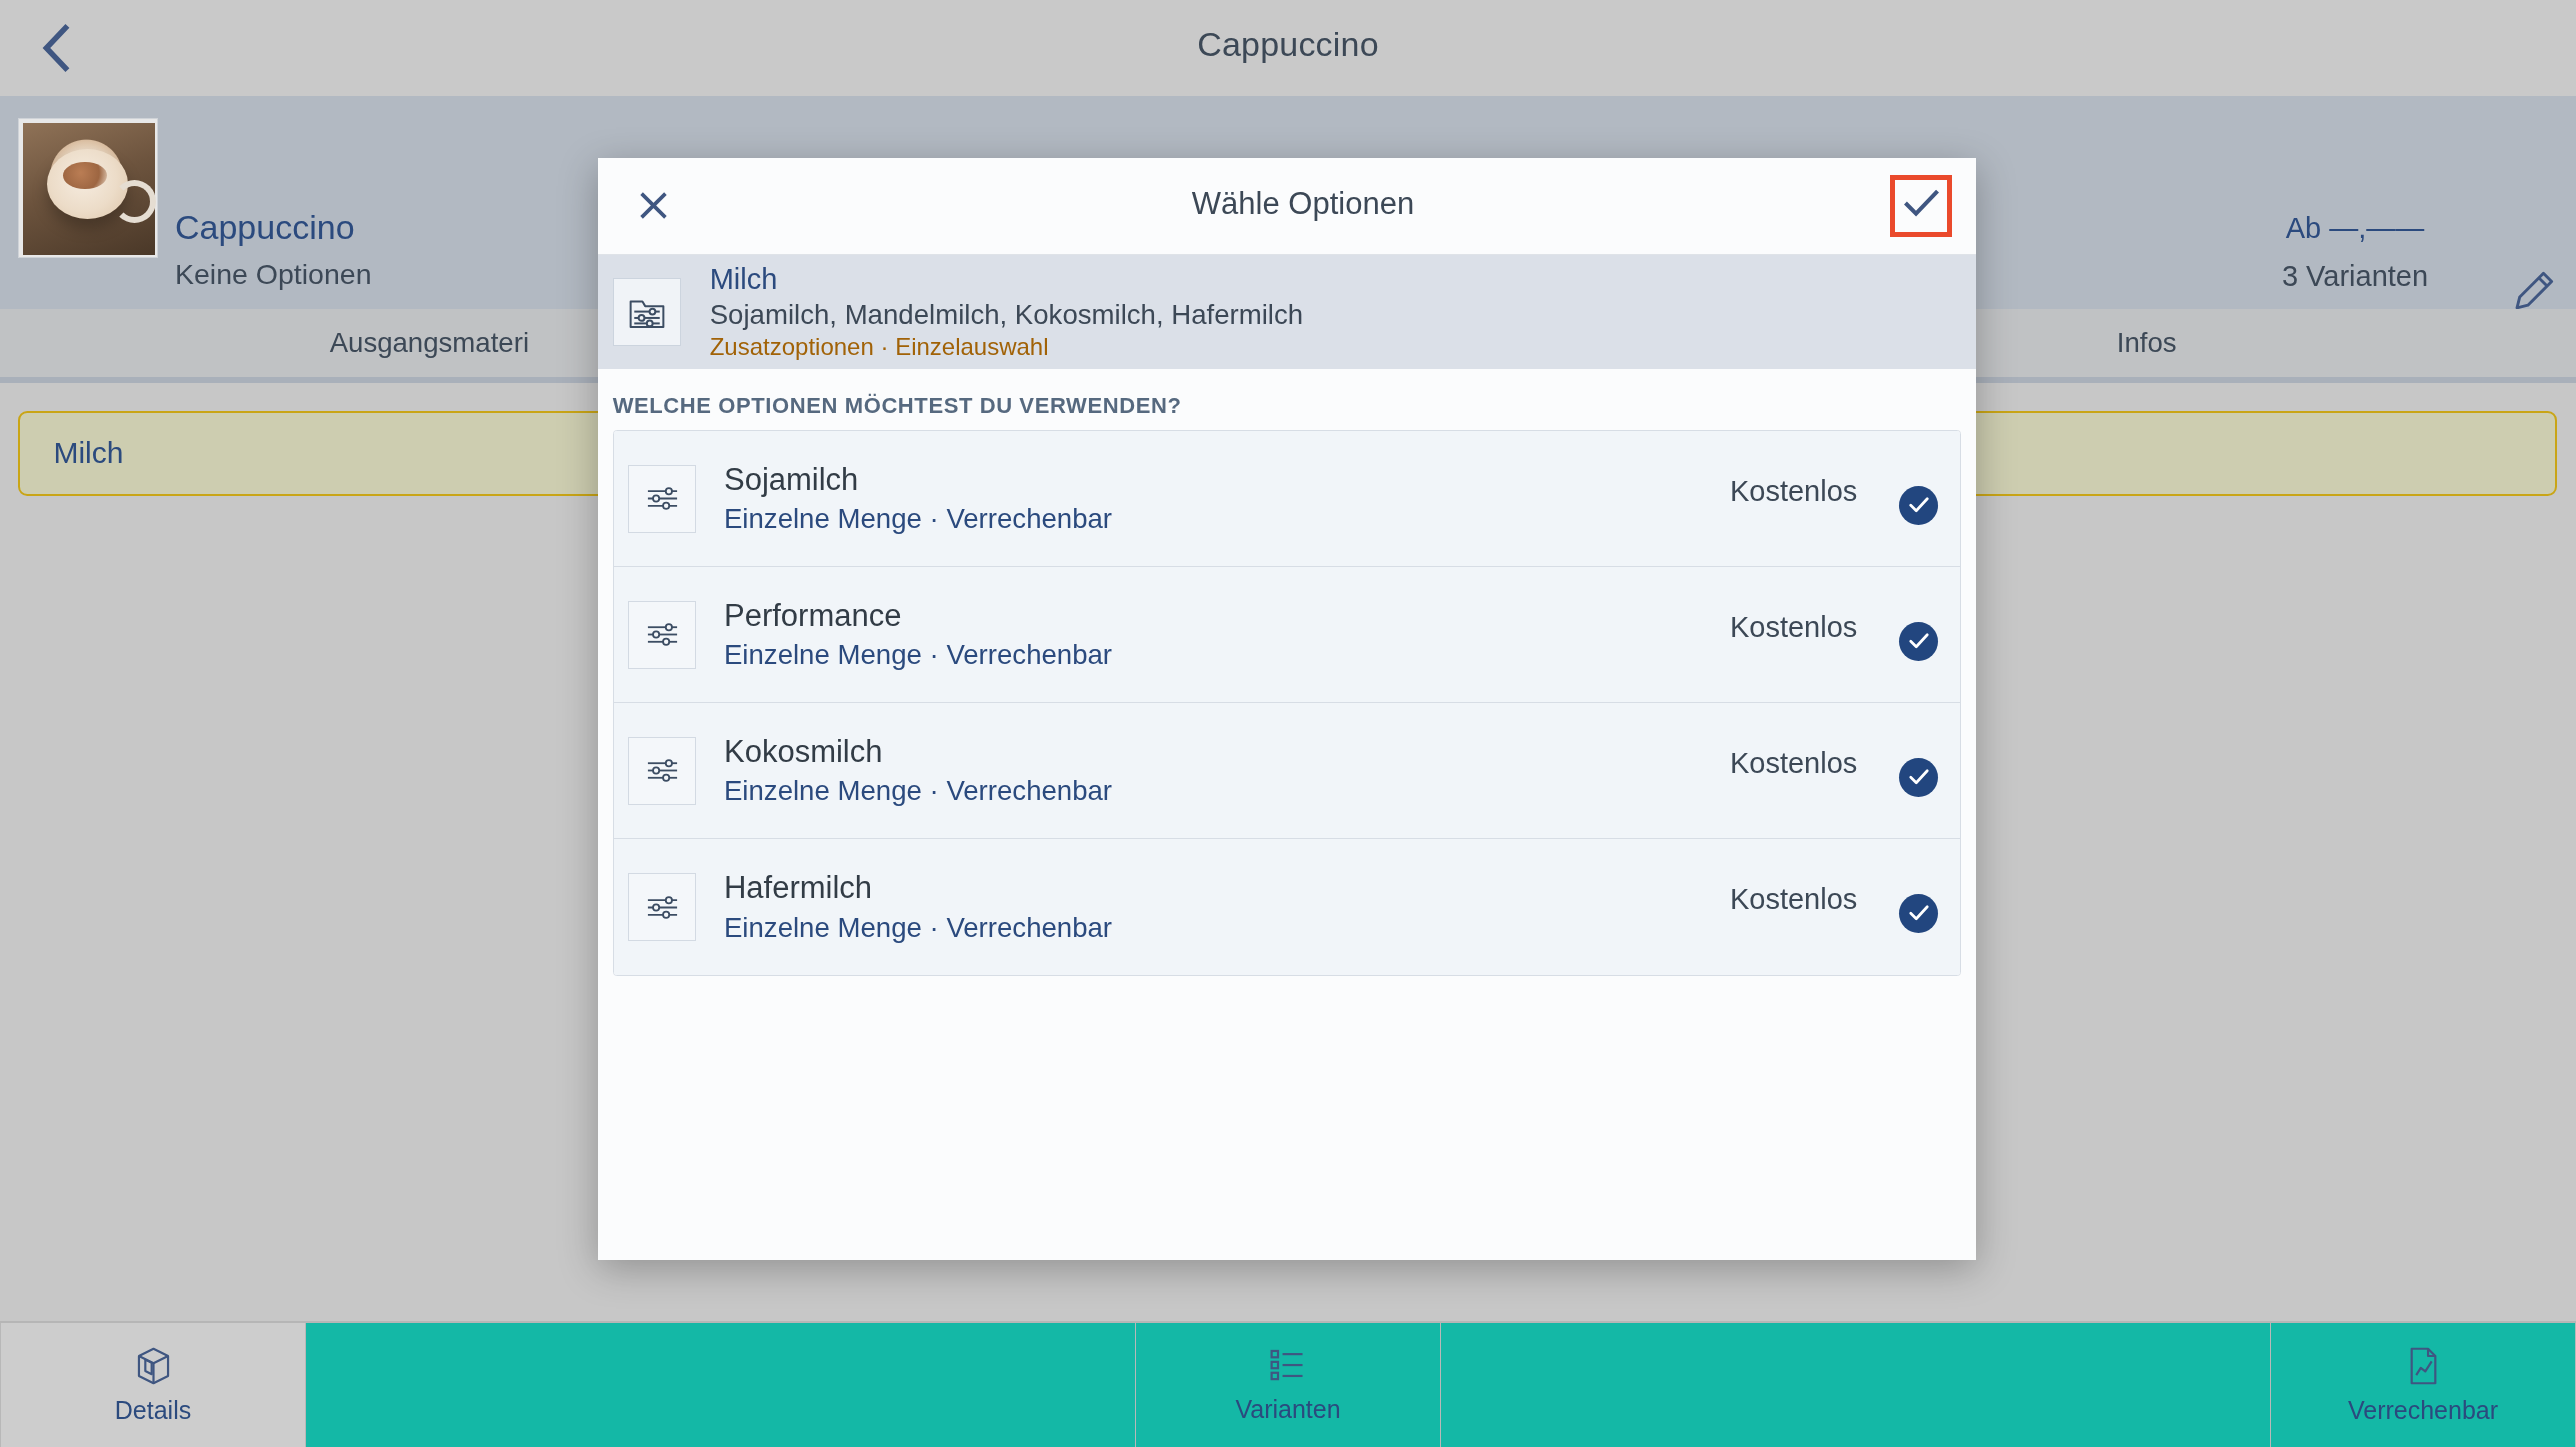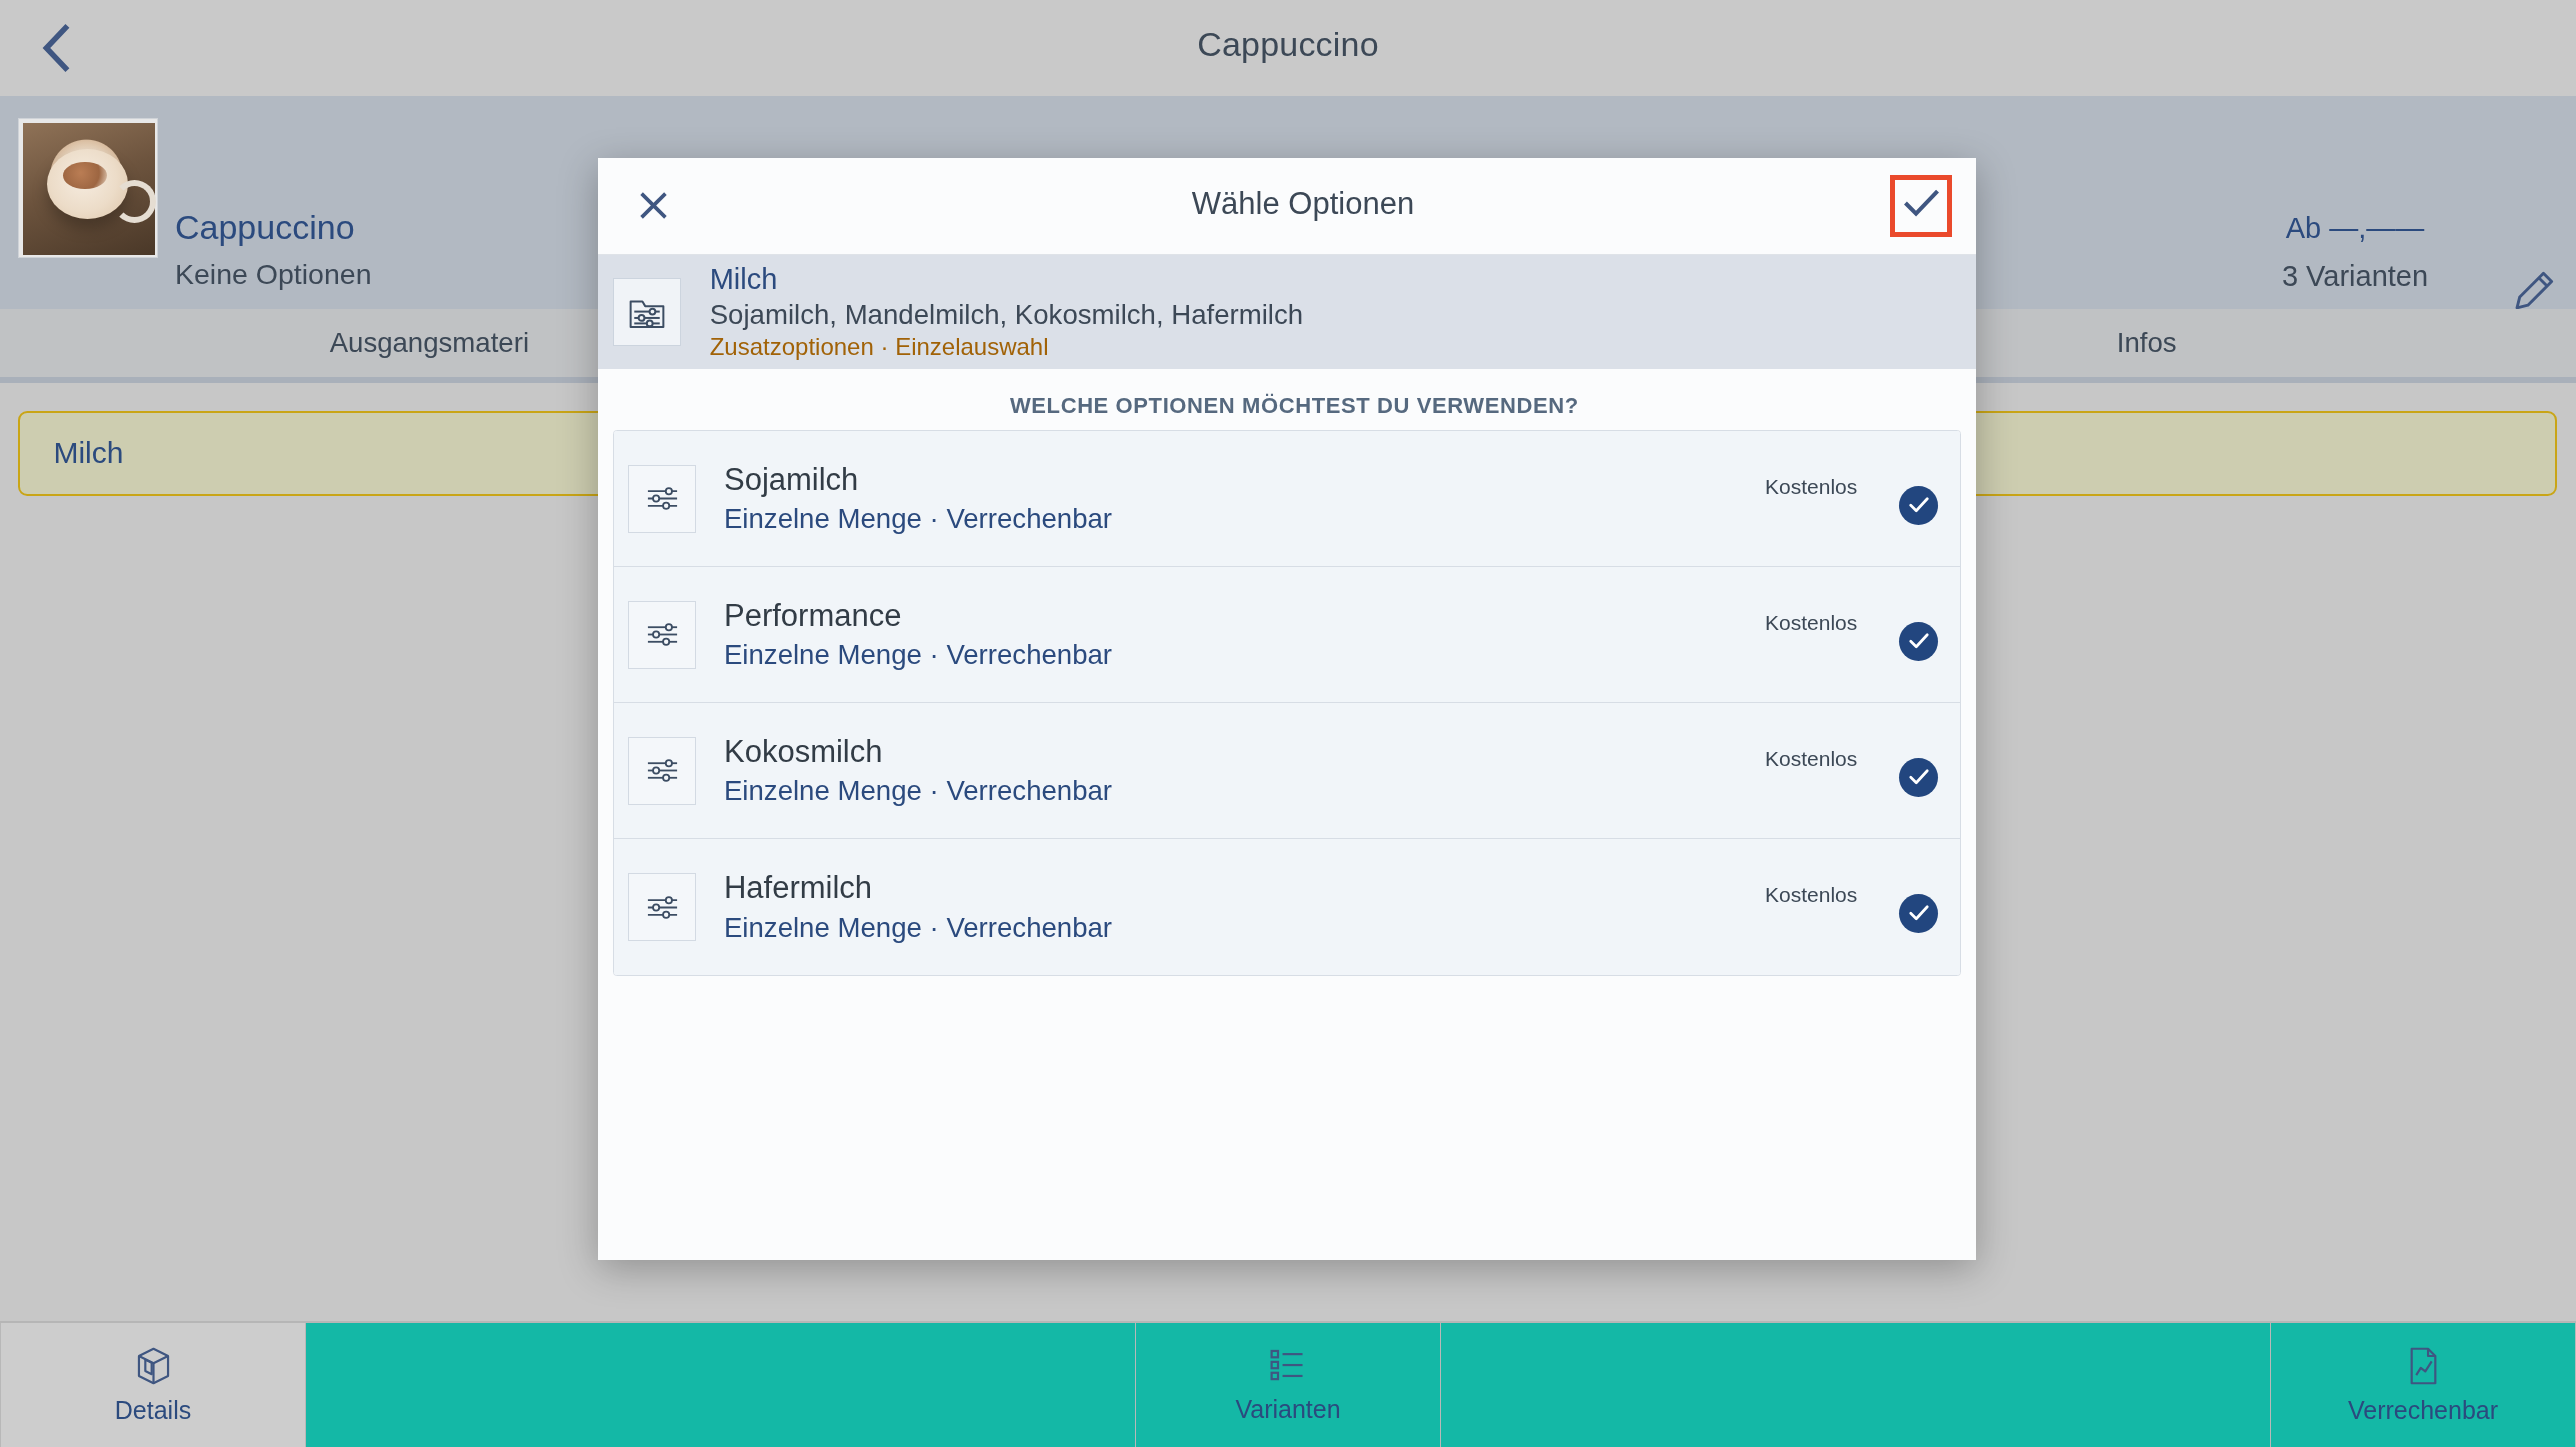--- a/index.html
+++ b/index.html
@@ -286,21 +286,20 @@
   .banner-desc { font-size: 27.6px; color: #3c4856; }
   .banner-sub { font-size: 24px; color: #a16207; }
 
   .section-label {
     padding: 24px 0 11px 14.7px;
     font-size: 22px;
     font-weight: bold;
     letter-spacing: 0.6px;
     color: #56697f;
     background: #fbfcfd;
-    text-align: center;
   }
 
   .opt-list {
     margin: 0 14.7px;
     border: 0.9px solid #d7dde5;
     border-radius: 3.7px;
     overflow: hidden;
   }
   .opt-row {
     position: relative;
@@ -325,21 +324,21 @@
     margin-left: 27.6px;
     display: flex;
     flex-direction: column;
     gap: 5.5px;
   }
   .opt-name { font-size: 31px; color: #323c46; }
   .opt-sub { font-size: 27.6px; color: #2b4a7e; }
   .opt-price {
     position: absolute;
     right: 103px; top: 44px;
-    font-size: 21px;
+    font-size: 29px;
     color: #3c4856;
     margin-left: 24px;
   }
   .opt-check {
     position: absolute;
     right: 22px; top: 55px;
     width: 39px; height: 39px;
     border-radius: 50%;
     background: #22467f;
     display: flex; align-items: center; justify-content: center;

